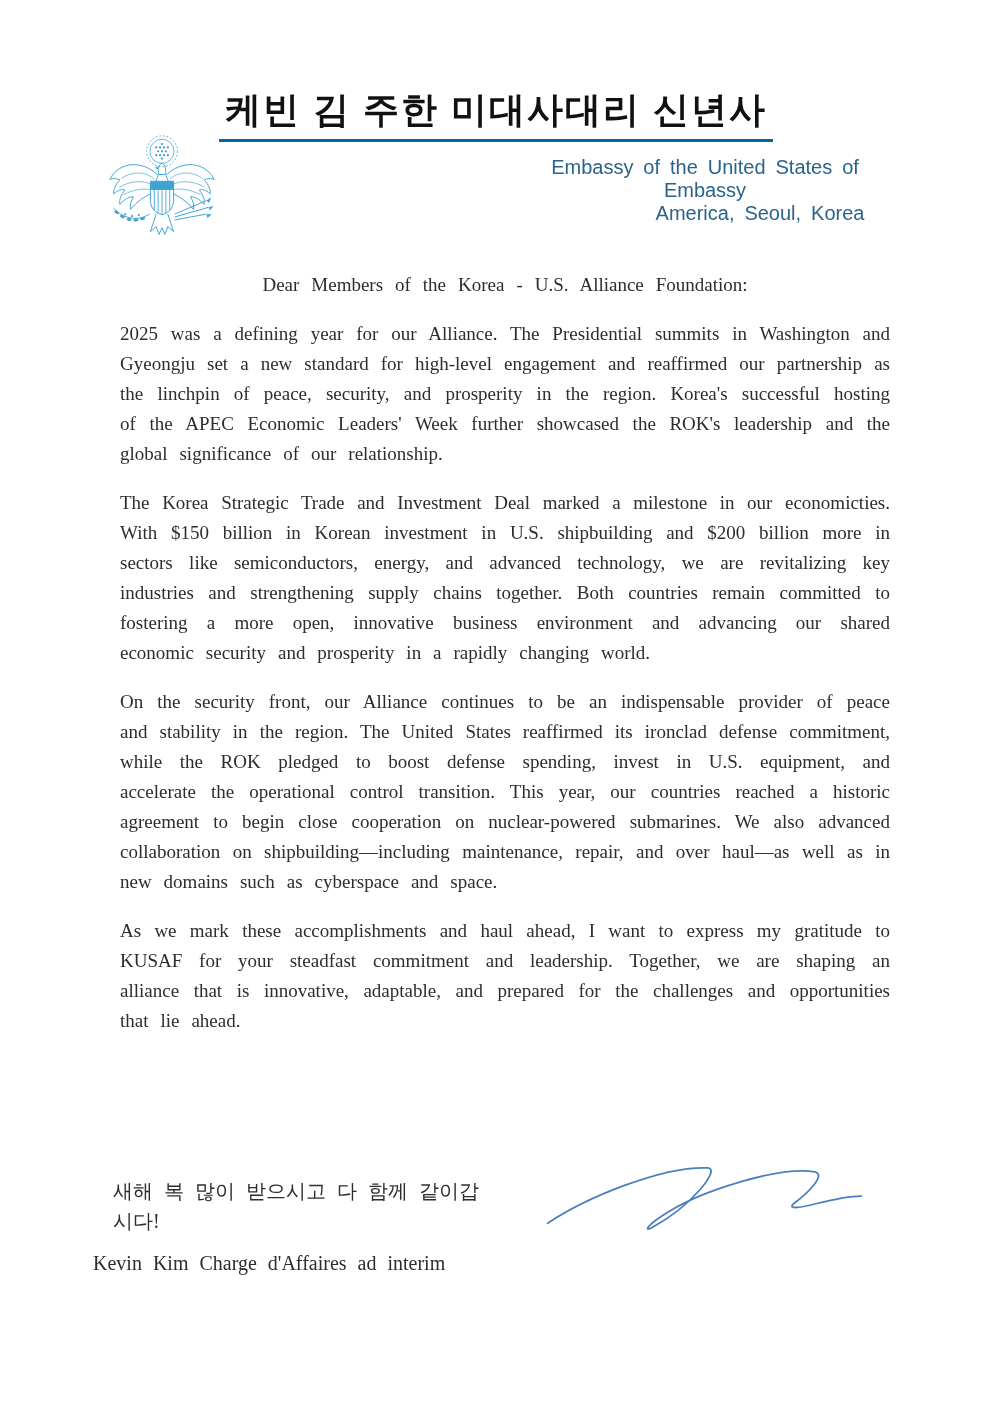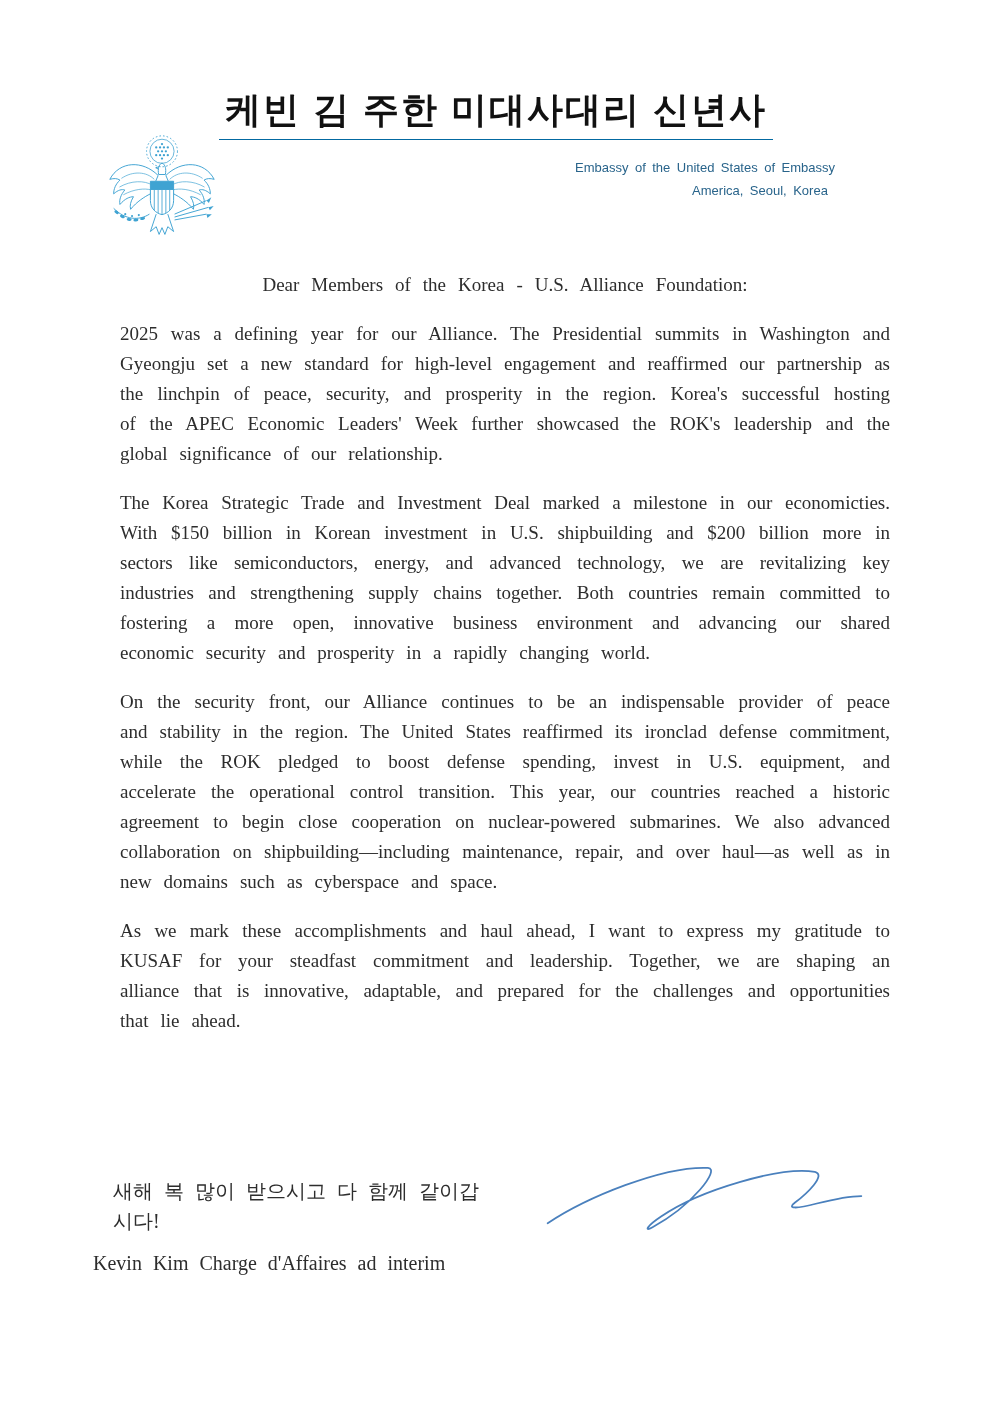--- a/index.html
+++ b/index.html
@@ -25,39 +25,39 @@
     width: 100%;
     text-align: center;
   }
   .title-wrap .title-text {
     display: inline-block;
     font-family: "Liberation Sans", sans-serif;
     font-weight: bold;
     font-size: 36px;
     letter-spacing: 2px;
     color: #111111;
-    border-bottom: 1px solid #0369a1;
+    border-bottom: 3px solid #0369a1;
     padding: 0 6px 4px 6px;
   }
 
   
   .seal {
     position: absolute;
     left: 104px;
     top: 130px;
     width: 116px;
     height: 118px;
   }
   .letterhead {
     position: absolute;
     left: 525px;
     top: 156px;
     width: 360px;
     font-family: "Liberation Sans", sans-serif;
-    font-size: 13px;
+    font-size: 20px;
     line-height: 23px;
     color: #29648b;
     word-spacing: 0.22em;
   }
   .letterhead .lh-line1 { text-align: center; }
   .letterhead .lh-line2,
   .letterhead .lh-line3 { text-align: center; transform: translateX(55px); }
 
   
   .body-text {

